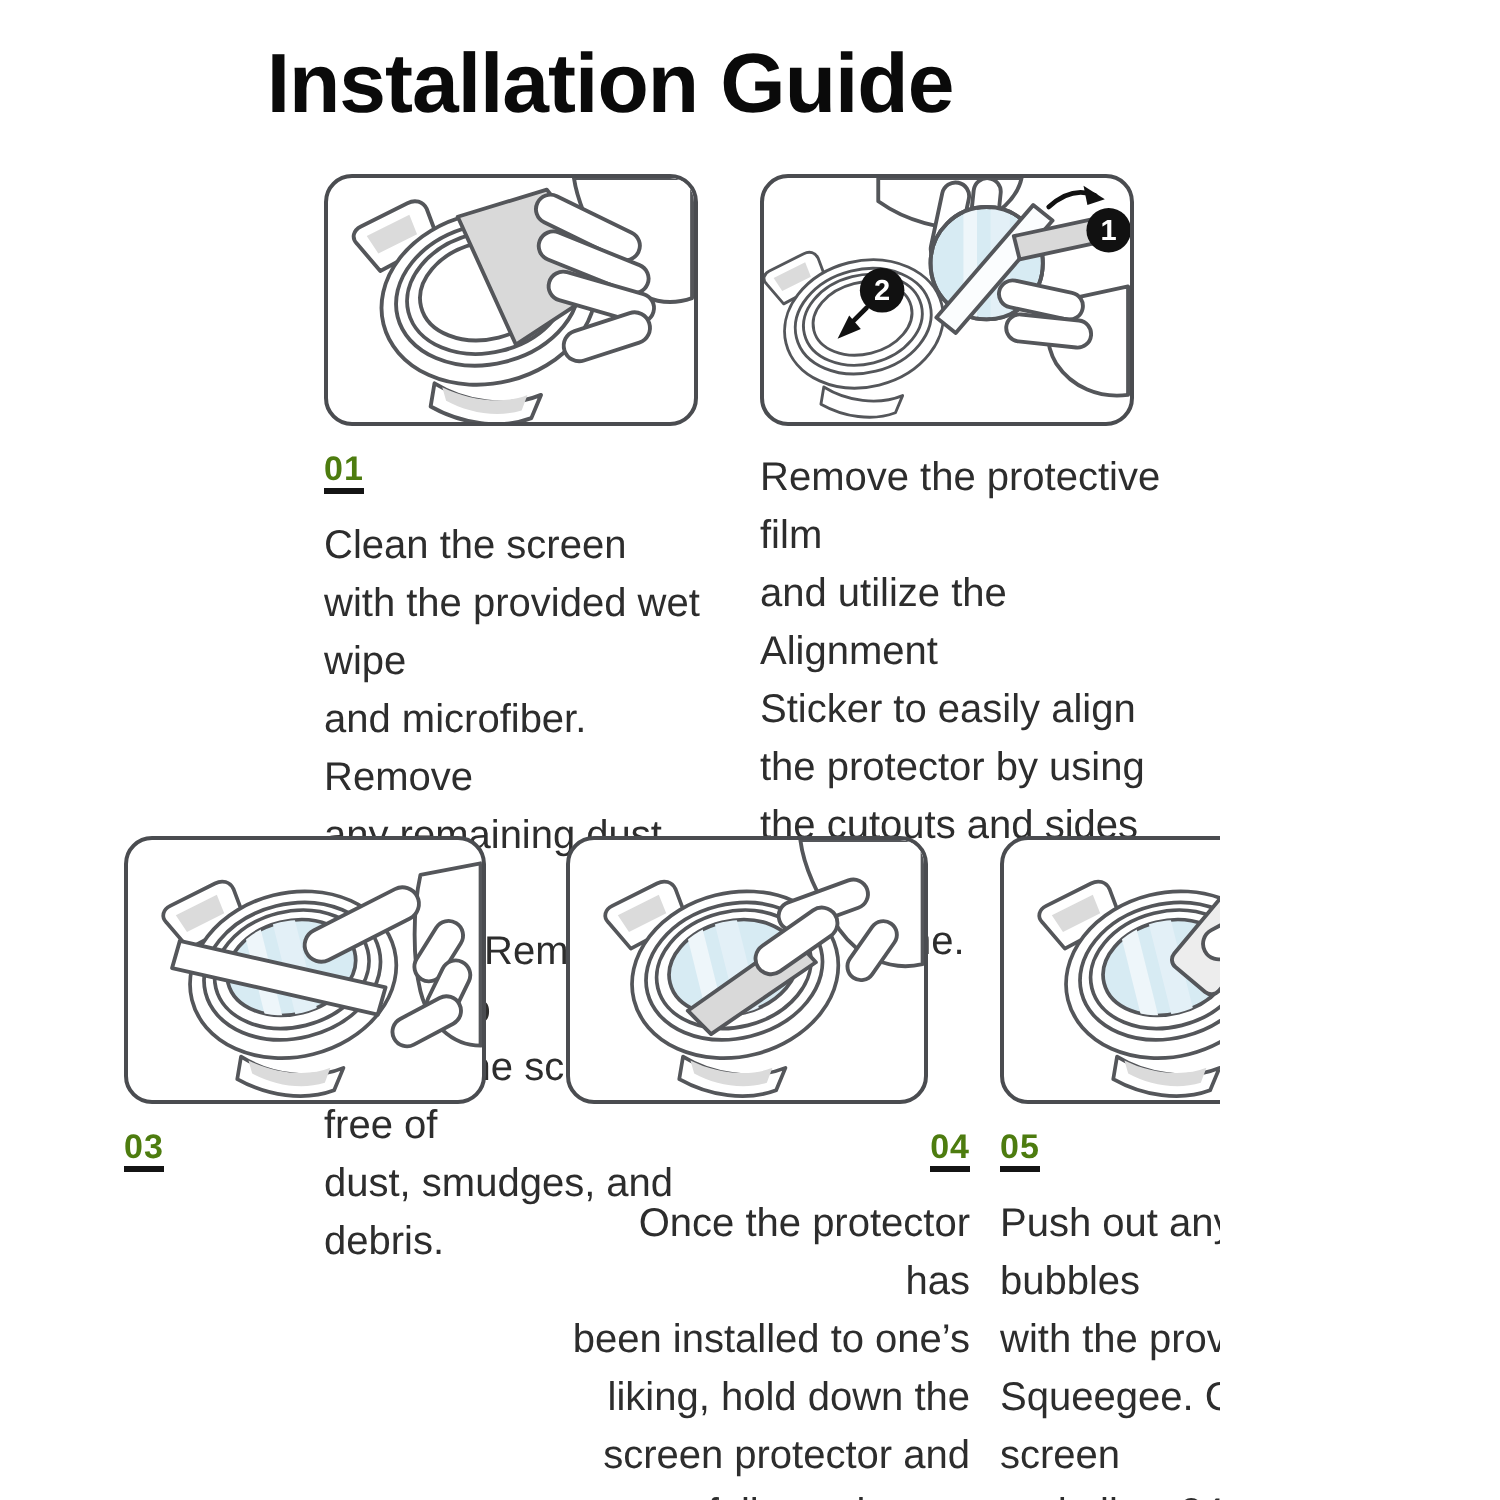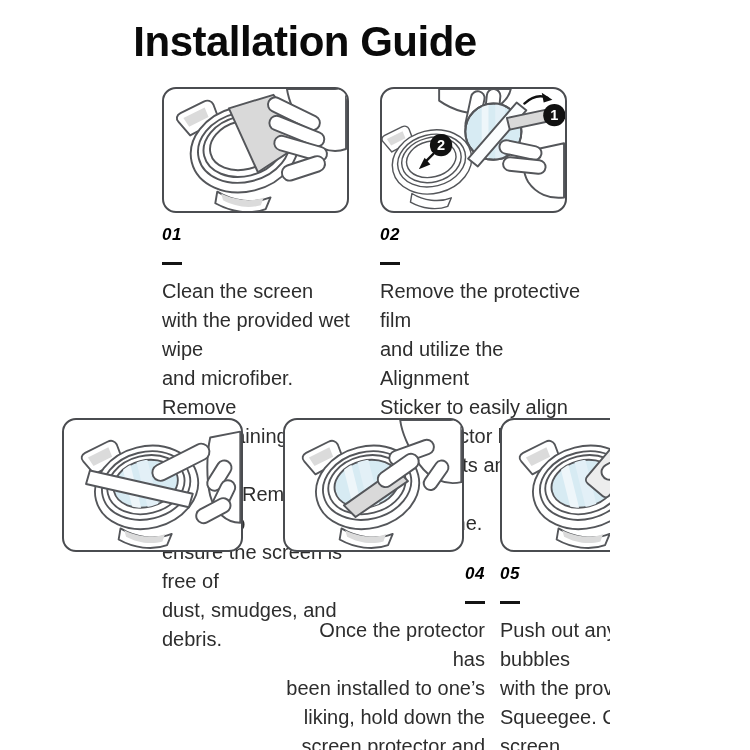--- a/index.html
+++ b/index.html
@@ -13,22 +13,22 @@
   }
   .step{position:absolute;}
   .panel{
     box-sizing:border-box;background:#fff;border:2px solid #4a4c50;border-radius:14px;
     overflow:hidden;
   }
   .row1 .panel{width:187px;height:126px;}
   .row2 .panel{width:181px;height:134px;}
   .panel svg{display:block;width:100%;height:100%;}
   .num{
-    display:inline-block;margin-top:13px;font-size:17px;font-weight:700;color:#000000;
-    letter-spacing:0.5px;line-height:1;border-bottom:3px solid #141414;padding-bottom:19px;font-style:italic;
+    display:inline-block;margin-top:13px;font-size:17px;font-weight:700;color:#4d7c0f;
+    letter-spacing:0.5px;line-height:1;border-bottom:3px solid #141414;padding-bottom:1px;
   }
   .txt{
     margin:12px 0 0 0;font-size:20px;line-height:1.45;color:#2d2d2d;
     white-space:pre-line;
   }
   
   #step1{left:162px;top:87px;width:205px;}
   #step2{left:380px;top:87px;width:205px;}
   #step3{left:62px;top:418px;width:208px;}
   #step4{left:283px;top:418px;width:202px;text-align:right;}
@@ -122,21 +122,20 @@
             <polygon points="37,83 43,71 49,78"></polygon>
             <circle cx="60" cy="58" r="11.5"></circle>
           </g>
           <g stroke="none" fill="#ffffff" font-size="15" font-weight="bold" text-anchor="middle">
             <text x="177" y="32">1</text>
             <text x="60" y="63">2</text>
           </g>
         </g>
       </svg>
     </div>
-    <div><span class="num">02</span></div>
     <p class="txt">Remove the protective film
 and utilize the Alignment
 Sticker to easily align
 the protector by using
 the cutouts and sides as
 a guideline.</p>
   </div>
 
   <div class="step row2" id="step3">
     <div class="panel">
@@ -165,20 +164,21 @@
           </g>
           <path d="M26,52 L132,76 L128,90 L22,66 Z" fill="#ffffff"></path>
           <path d="M150,18 L181,12 L181,106 C166,106 154,94 150,78 C146,62 146,36 150,18 Z"></path>
           <rect x="142" y="50" width="34" height="15" rx="7.5" transform="rotate(-58 159 57)"></rect>
           <rect x="148" y="70" width="32" height="15" rx="7.5" transform="rotate(-64 164 77)"></rect>
           <rect x="134" y="86" width="38" height="15" rx="7.5" transform="rotate(-28 153 93)"></rect>
           <rect x="88" y="35" width="64" height="17" rx="8.5" transform="rotate(-27 120 44)"></rect>
         </g>
       </svg>
     </div>
+    <div><span class="num">03</span></div>
   </div>
 
   <div class="step row2" id="step4">
     <div class="panel">
       <svg viewBox="0 0 181 134">
         <defs>
           <clipPath id="c4">
               <ellipse cx="90" cy="60" rx="35" ry="25"></ellipse>
             </clipPath>
         </defs>

